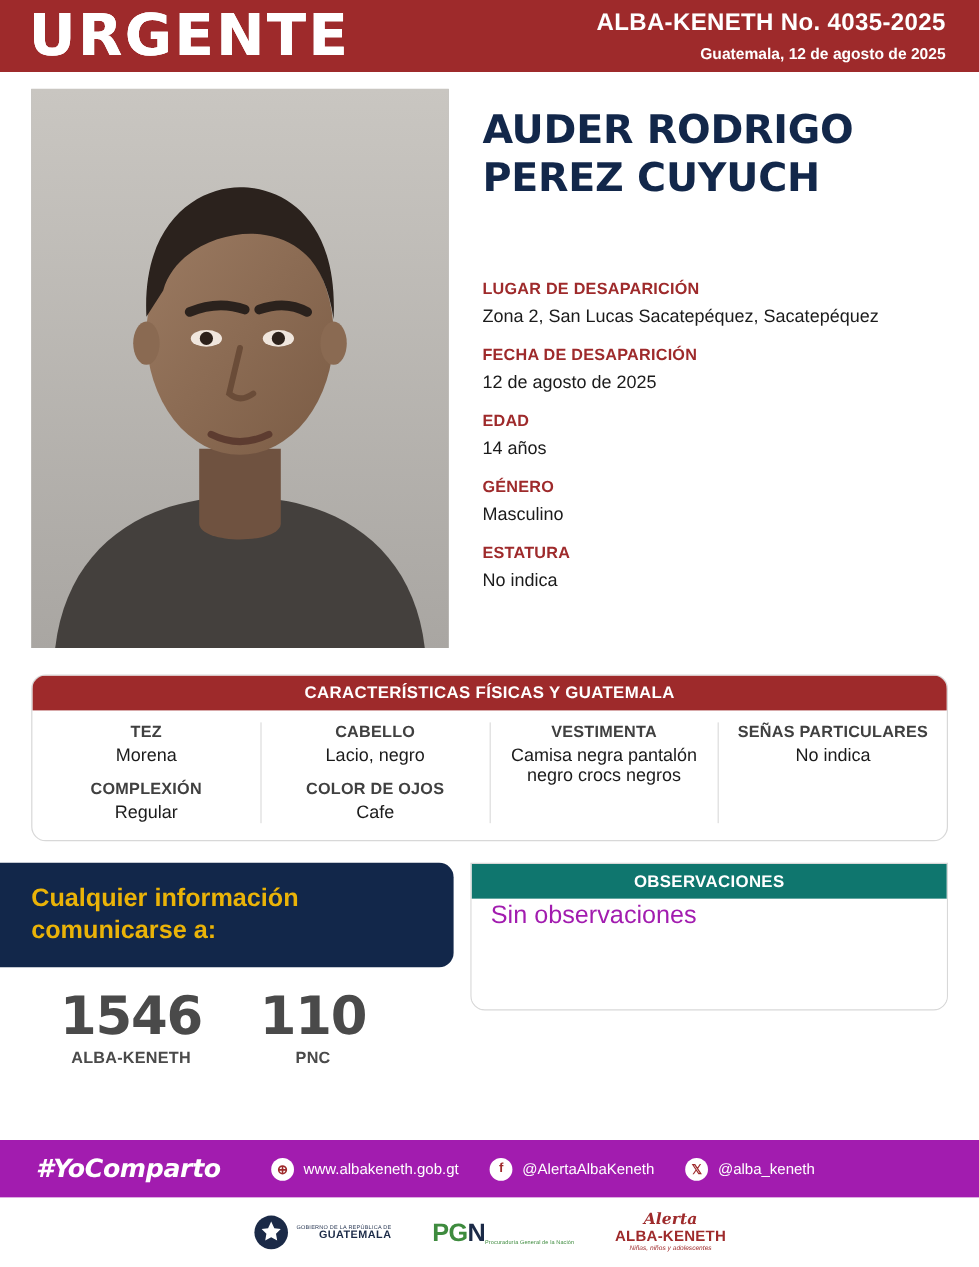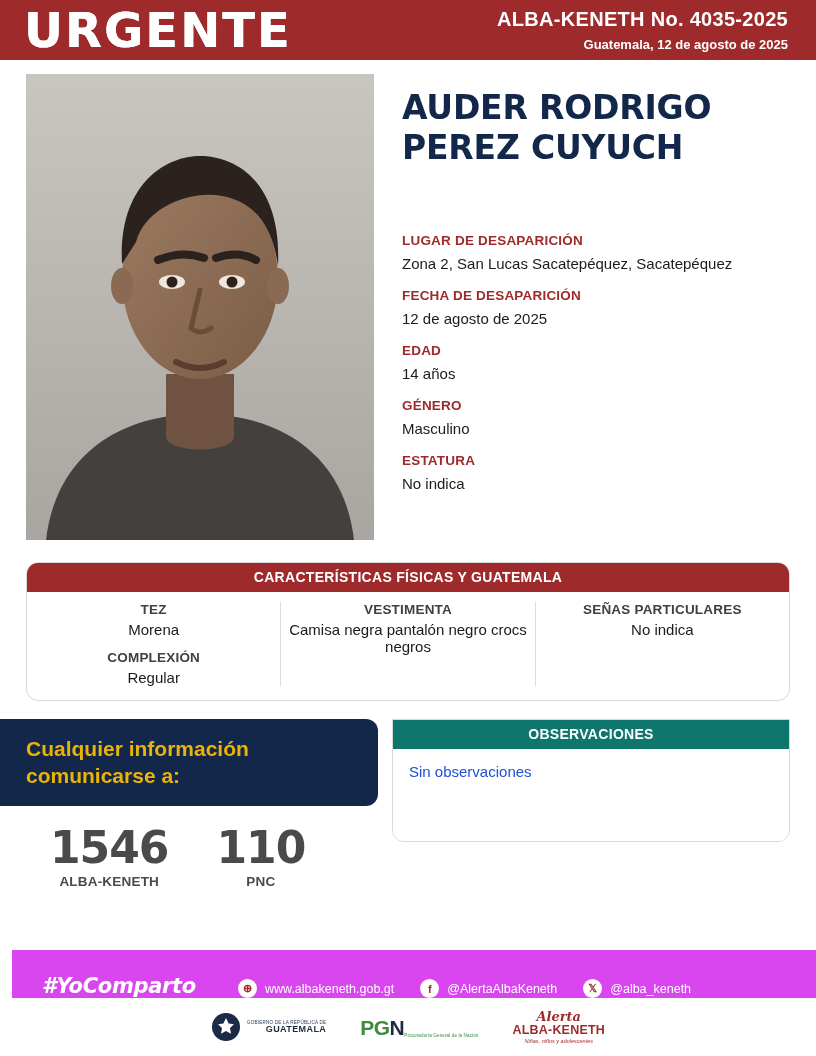--- a/index.html
+++ b/index.html
@@ -175,34 +175,34 @@
     background: #0f766e;
     color: #fff;
     font-size: 14px;
     font-weight: bold;
     text-align: center;
     padding: 6px 0 7px 0;
     letter-spacing: 0.3px;
   }
   .obs-body {
     height: 92px;
-    padding: 14px 16px;
-    font-size: 15px;
-    color: #1d4ed8;
+    padding: 2px 16px;
+    font-size: 21px;
+    color: #a21caf;
     background: #fff;
   }
   
   .footer {
     position: absolute;
-    left: 12px; right: 0;
+    left: 0; right: 0;
     bottom: 58px;
     height: 48px;
-    background: #d946ef;
-    display: flex;
-    align-items: flex-end;
+    background: #a21caf;
+    display: flex;
+    align-items: center;
     padding: 0 30px;
   }
   .hashtag {
     color: #fff;
     font-size: 21px;
     font-weight: bold;
     font-style: italic;
     font-family: "DejaVu Sans", sans-serif;
     letter-spacing: -0.3px;
   }
@@ -335,20 +335,30 @@
         <div class="char-item-label">TEZ</div>
         <div class="char-item-value">Morena</div>
       </div>
       <div class="char-item">
         <div class="char-item-label">COMPLEXIÓN</div>
         <div class="char-item-value">Regular</div>
       </div>
     </div>
     <div class="char-col">
       <div class="char-item">
+        <div class="char-item-label">CABELLO</div>
+        <div class="char-item-value">Lacio, negro</div>
+      </div>
+      <div class="char-item">
+        <div class="char-item-label">COLOR DE OJOS</div>
+        <div class="char-item-value">Cafe</div>
+      </div>
+    </div>
+    <div class="char-col">
+      <div class="char-item">
         <div class="char-item-label">VESTIMENTA</div>
         <div class="char-item-value">Camisa negra pantalón negro crocs negros</div>
       </div>
     </div>
     <div class="char-col">
       <div class="char-item">
         <div class="char-item-label">SEÑAS PARTICULARES</div>
         <div class="char-item-value">No indica</div>
       </div>
     </div>

